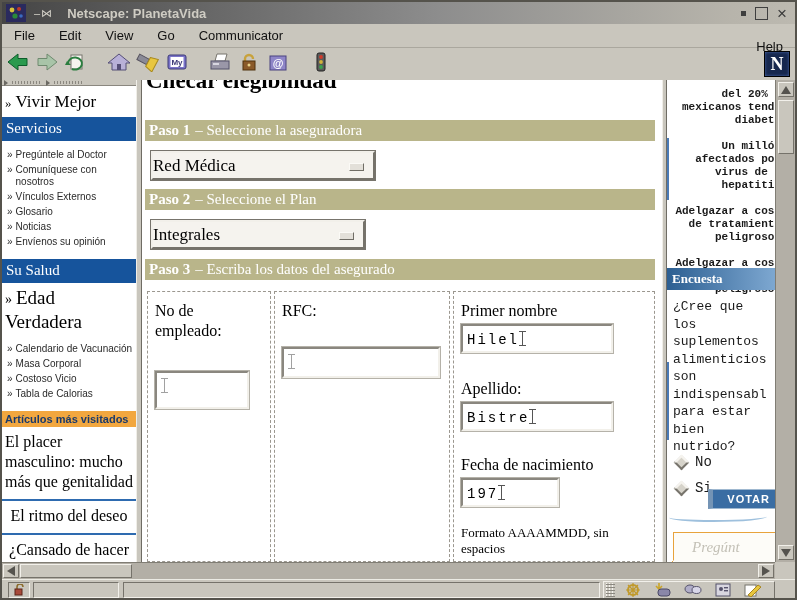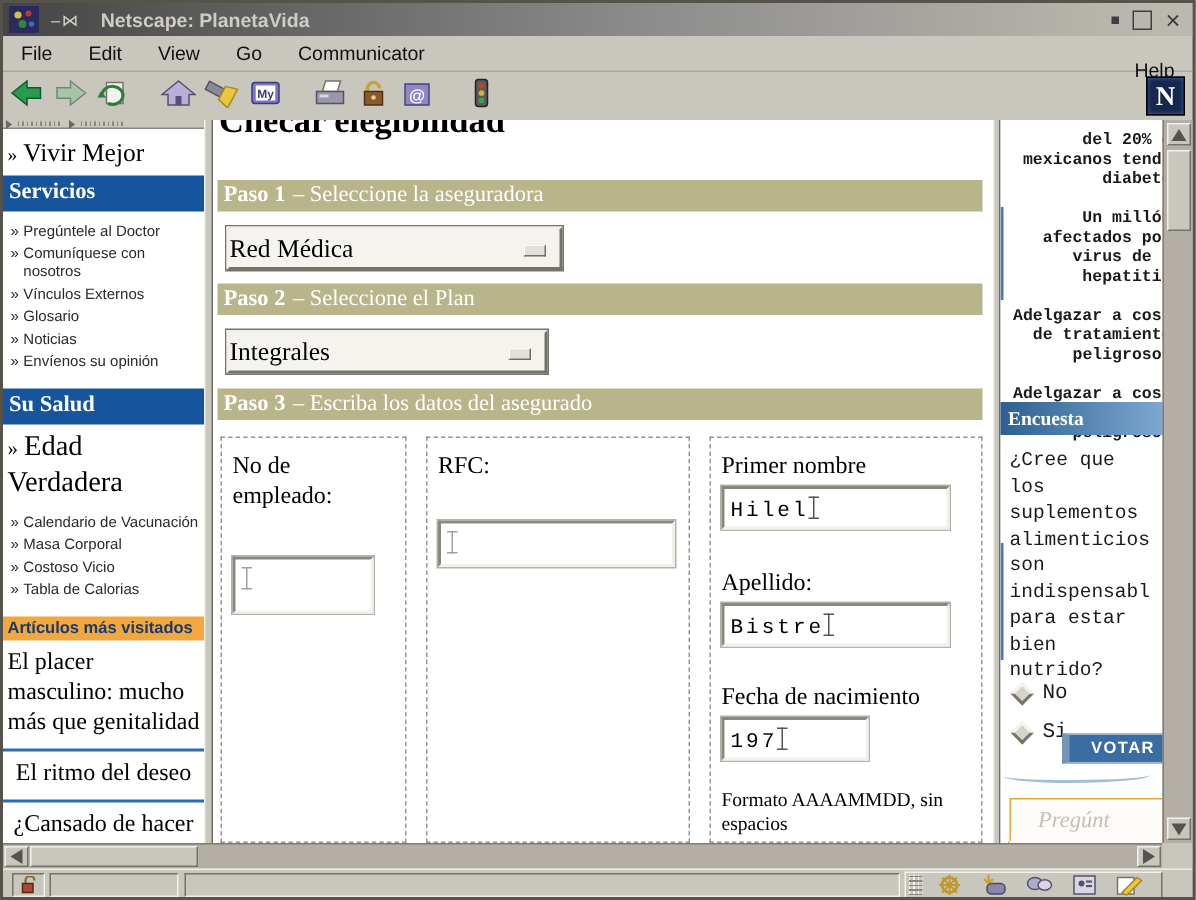--- a/index.html
+++ b/index.html
@@ -43,21 +43,21 @@
   .content{position:absolute;left:0;top:78px;width:793px;height:499px;background:#c9c6bd;}
 
   
   .leftframe{position:absolute;left:0;top:0;width:134px;height:482px;background:#fff;overflow:hidden;}
   .ticks{height:6px;display:flex;align-items:center;gap:4px;padding-left:2px;background:#c9c6bd;border-bottom:1px solid #8a877f;}
   .tick-arrow{width:0;height:0;border-top:3px solid transparent;border-bottom:3px solid transparent;border-left:4px solid #6b6963;}
   .tick-track{width:30px;height:3px;background:repeating-linear-gradient(90deg,#8a877f 0 1px,transparent 1px 3px);}
   .side-big{font-family:"Liberation Serif",serif;font-size:17px;padding:6px 2px 5px 3px;color:#000;}
   .side-big .bul{font-size:13px;margin-right:4px;}
   .side-header{background:var(--header_blue,#16549c);color:#fff;font-family:"Liberation Serif",serif;
-    font-weight:bold;font-size:15px;padding:3px 4px 4px 4px;}
+    font-weight:normal;font-size:15px;padding:3px 4px 4px 4px;}
   .side-links{padding:8px 2px 8px 5px;font-size:10px;line-height:12px;color:#2a2a2a;}
   .side-link{margin-bottom:3px;display:flex;}
   .side-link .bul{margin-right:3px;flex:0 0 auto;}
   .side-big2{font-family:"Liberation Serif",serif;font-size:19px;line-height:22px;padding:4px 2px 2px 3px;color:#000;}
   .side-big2 .bul{font-size:14px;margin-right:4px;}
   .articles-header{background:var(--articles_orange,#f2a73f);color:#1a3a6b;font-weight:bold;font-size:11px;padding:2px 3px;}
   .article{font-family:"Liberation Serif",serif;font-size:16px;line-height:20px;padding:5px 3px 7px 3px;color:#000;}
   .article + .article{border-top:2px solid var(--separator_blue,#2e6bb0);text-align:center;}
 
   .vborder{position:absolute;top:0;height:482px;width:6px;background:#c9c6bd;
@@ -69,21 +69,21 @@
     font-weight:bold;font-size:23px;color:#000;white-space:nowrap;}
   .stepbar{position:absolute;left:3px;right:7px;height:21px;background:var(--step_khaki,#b9b58a);
     color:#fff;font-family:"Liberation Serif",serif;font-size:15px;padding:2px 0 0 4px;}
   .stepbar b{font-weight:bold;margin-right:5px;}
   .dropdown{position:absolute;left:9px;height:29px;background:#f5f3ee;
     border:2px solid;border-color:#f2f0ea #75726a #75726a #f2f0ea;box-shadow:0 0 0 1px #77746c;
     font-family:"Liberation Serif",serif;font-size:17px;color:#000;
     display:flex;align-items:center;justify-content:flex-start;padding-right:34px;}
   .dd-indicator{position:absolute;right:9px;top:10px;width:15px;height:8px;background:#e3e0d9;
     border:1px solid;border-color:#fbfaf6 #716e66 #716e66 #fbfaf6;}
-  .formcols{position:absolute;left:5px;top:211px;right:7px;bottom:0;display:flex;gap:13px;}
+  .formcols{position:absolute;left:5px;top:211px;right:7px;bottom:0;display:flex;gap:3px;}
   .fcol{border:1px dashed #9b978f;background:#fff;padding:9px 7px;}
   .fcol1{width:124px;}
   .fcol2{width:176px;}
   .fcol3{flex:1;}
   .flabel{font-family:"Liberation Serif",serif;font-size:16px;line-height:20px;color:#000;}
   .finput{background:#fff;border:2px solid;border-color:#8a877f #f2f0ea #f2f0ea #8a877f;
     box-shadow:0 0 0 1px #b5b2a9;font-family:"Liberation Mono",monospace;font-size:14px;
     letter-spacing:2px;color:#000;padding:5px 3px 0 4px;overflow:hidden;white-space:nowrap;}
   .caret{display:inline-block;width:7px;height:15px;vertical-align:-2px;
     background:linear-gradient(#555,#555) 50% 0/1px 100% no-repeat;position:relative;}

